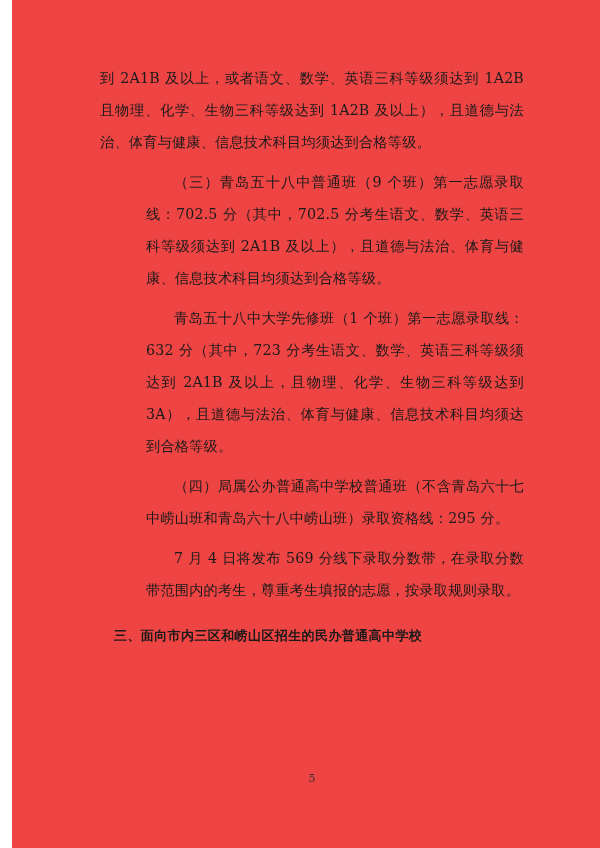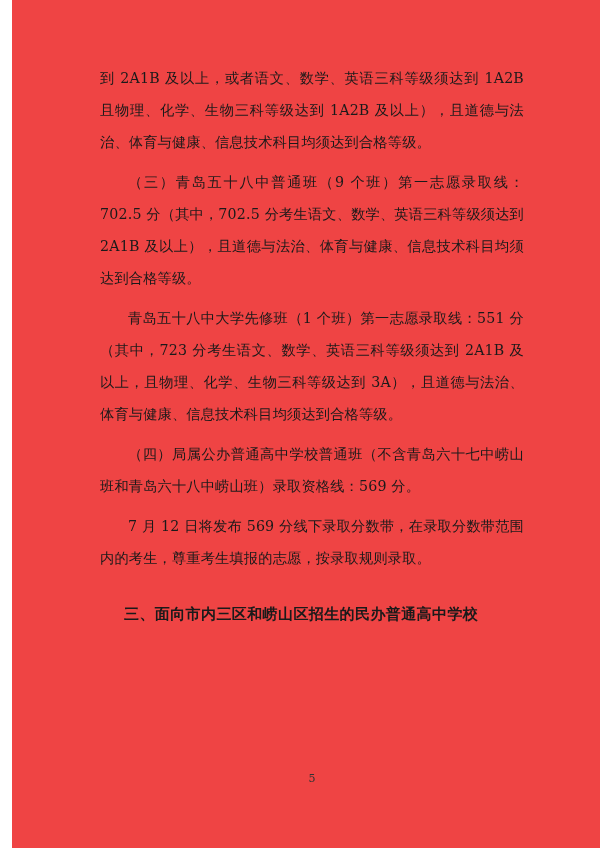--- a/index.html
+++ b/index.html
@@ -32,27 +32,28 @@
   .para {
     font-size: 14.2px;
     line-height: 32px;
     text-align: justify;
     text-justify: inter-ideograph;
     margin: 0 0 0 0;
     letter-spacing: 0.2px;
   }
   .indent {
     text-indent: 28px;
+    margin-left: 46px;
   }
   .heading {
-    font-size: 15px;
+    font-size: 13px;
     line-height: 32px;
     font-weight: bold;
     text-indent: 14px;
-    margin: 10px;
+    margin: 0;
     letter-spacing: 0.4px;
   }
   .spacer-sm { height: 8px; }
   .spacer-md { height: 14px; }
   .pagenum {
     position: absolute;
     left: 0;
     top: 772px;
     width: 600px;
     text-align: center;
@@ -68,29 +69,29 @@
   <div class="content">
 
     <p class="para">到 2A1B 及以上，或者语文、数学、英语三科等级须达到 1A2B 且物理、化学、生物三科等级达到 1A2B 及以上），且道德与法治、体育与健康、信息技术科目均须达到合格等级。</p>
 
     <div class="spacer-sm"></div>
 
     <p class="para indent">（三）青岛五十八中普通班（9 个班）第一志愿录取线：702.5 分（其中，702.5 分考生语文、数学、英语三科等级须达到 2A1B 及以上），且道德与法治、体育与健康、信息技术科目均须达到合格等级。</p>
 
     <div class="spacer-sm"></div>
 
-    <p class="para indent">青岛五十八中大学先修班（1 个班）第一志愿录取线：551 分（其中，723 分考生语文、数学、英语三科等级须达到 2A1B 及以上，且物理、化学、生物三科等级达到 3A），且道德与法治、体育与健康、信息技术科目均须达到合格等级。</p>
+    <p class="para indent">青岛五十八中大学先修班（1 个班）第一志愿录取线：632 分（其中，723 分考生语文、数学、英语三科等级须达到 2A1B 及以上，且物理、化学、生物三科等级达到 3A），且道德与法治、体育与健康、信息技术科目均须达到合格等级。</p>
 
     <div class="spacer-sm"></div>
 
-    <p class="para indent">（四）局属公办普通高中学校普通班（不含青岛六十七中崂山班和青岛六十八中崂山班）录取资格线：569 分。</p>
+    <p class="para indent">（四）局属公办普通高中学校普通班（不含青岛六十七中崂山班和青岛六十八中崂山班）录取资格线：295 分。</p>
 
     <div class="spacer-sm"></div>
 
-    <p class="para indent">7 月 12 日将发布 569 分线下录取分数带，在录取分数带范围内的考生，尊重考生填报的志愿，按录取规则录取。</p>
+    <p class="para indent">7 月 4 日将发布 569 分线下录取分数带，在录取分数带范围内的考生，尊重考生填报的志愿，按录取规则录取。</p>
 
     <div class="spacer-md"></div>
 
     <h2 class="heading">三、面向市内三区和崂山区招生的民办普通高中学校</h2>
 
     <div class="spacer-sm"></div>
 
 
     <div class="spacer-sm"></div>
 

